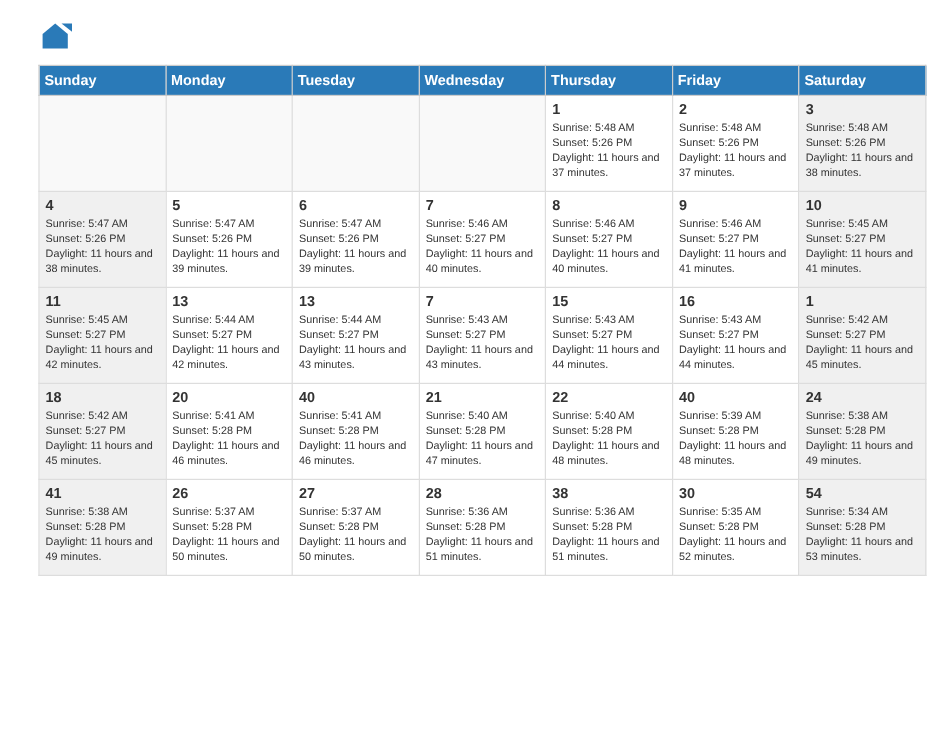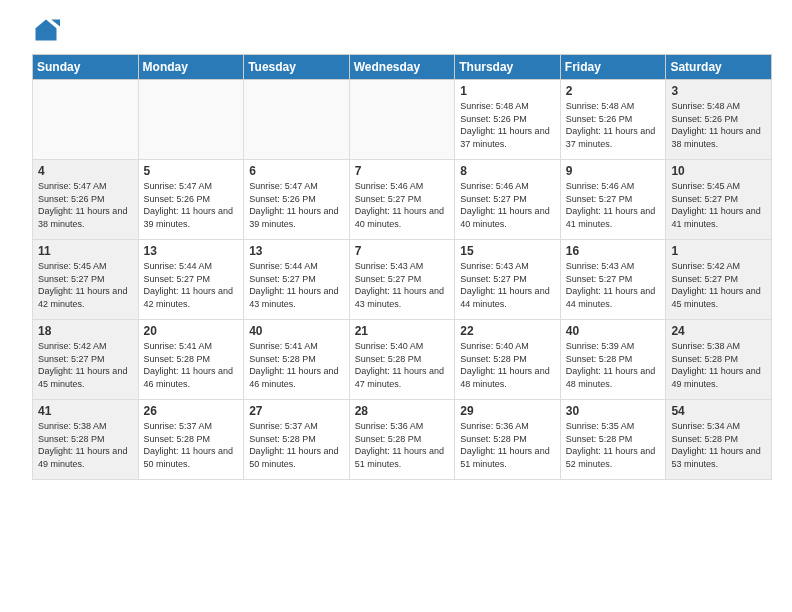--- a/index.html
+++ b/index.html
@@ -243,21 +243,21 @@
           </td>
           <td>
             <span class="day-num">27</span>
             <div class="day-info">Sunrise: 5:37 AM<br>Sunset: 5:28 PM<br>Daylight: 11 hours and 50 minutes.</div>
           </td>
           <td>
             <span class="day-num">28</span>
             <div class="day-info">Sunrise: 5:36 AM<br>Sunset: 5:28 PM<br>Daylight: 11 hours and 51 minutes.</div>
           </td>
           <td>
-            <span class="day-num">29</span>
+            <span class="day-num">38</span>
             <div class="day-info">Sunrise: 5:36 AM<br>Sunset: 5:28 PM<br>Daylight: 11 hours and 51 minutes.</div>
           </td>
           <td>
             <span class="day-num">30</span>
             <div class="day-info">Sunrise: 5:35 AM<br>Sunset: 5:28 PM<br>Daylight: 11 hours and 52 minutes.</div>
           </td>
           <td class="weekend">
             <span class="day-num">54</span>
             <div class="day-info">Sunrise: 5:34 AM<br>Sunset: 5:28 PM<br>Daylight: 11 hours and 53 minutes.</div>
           </td>

